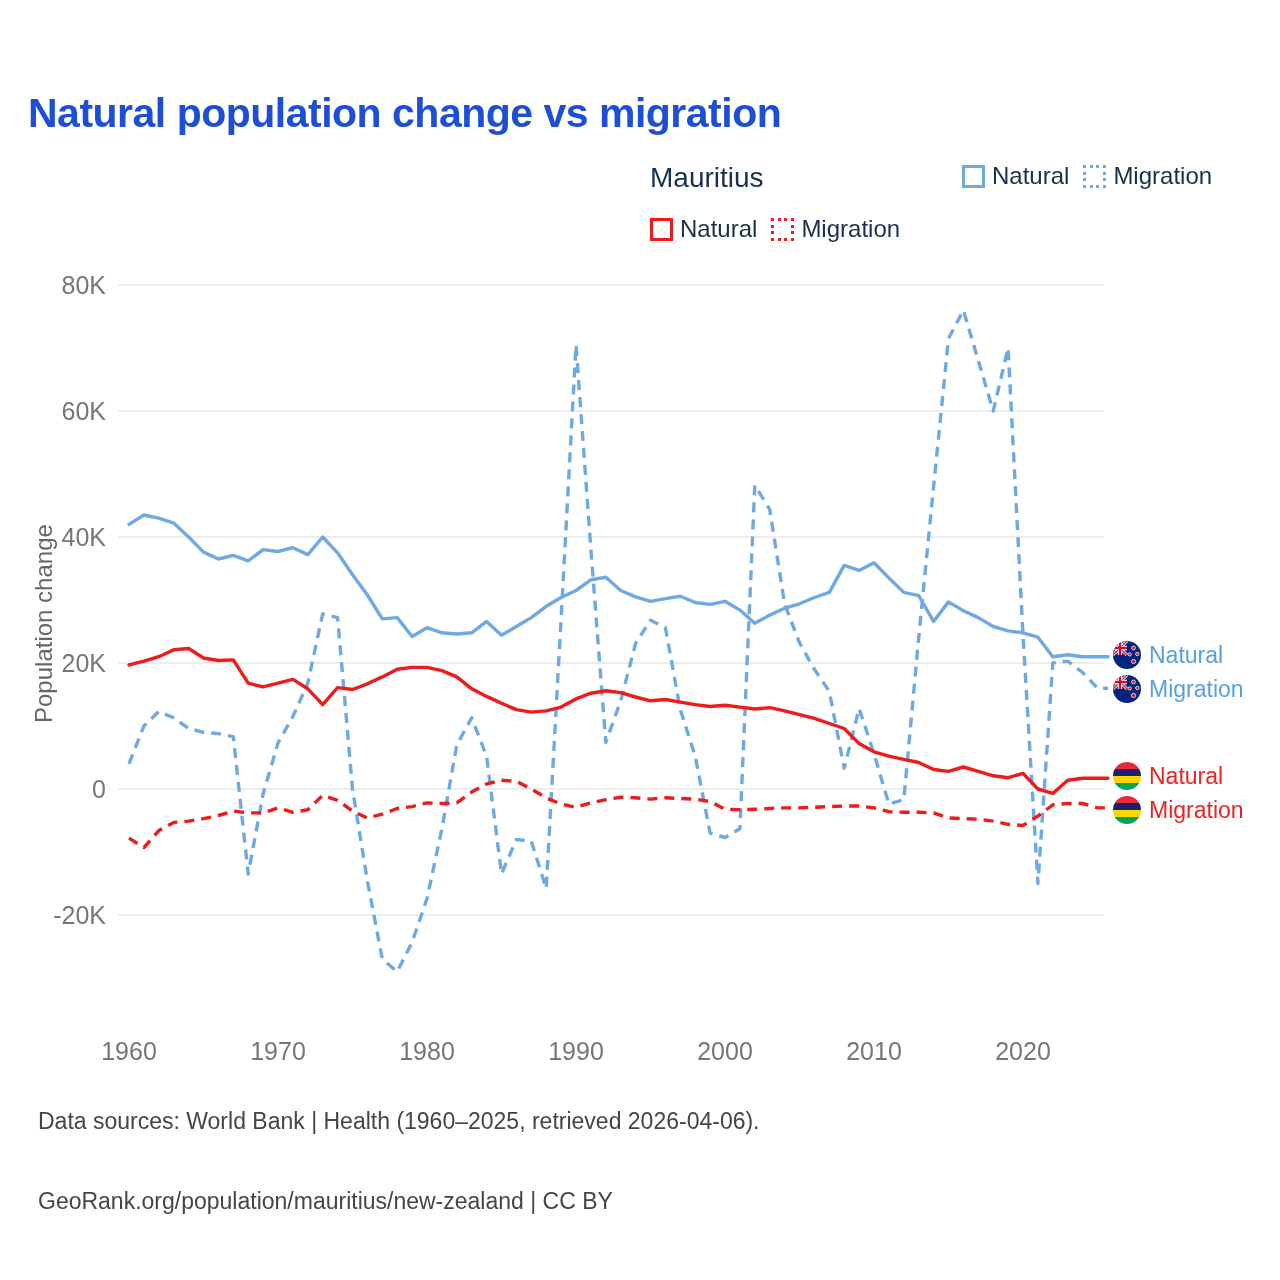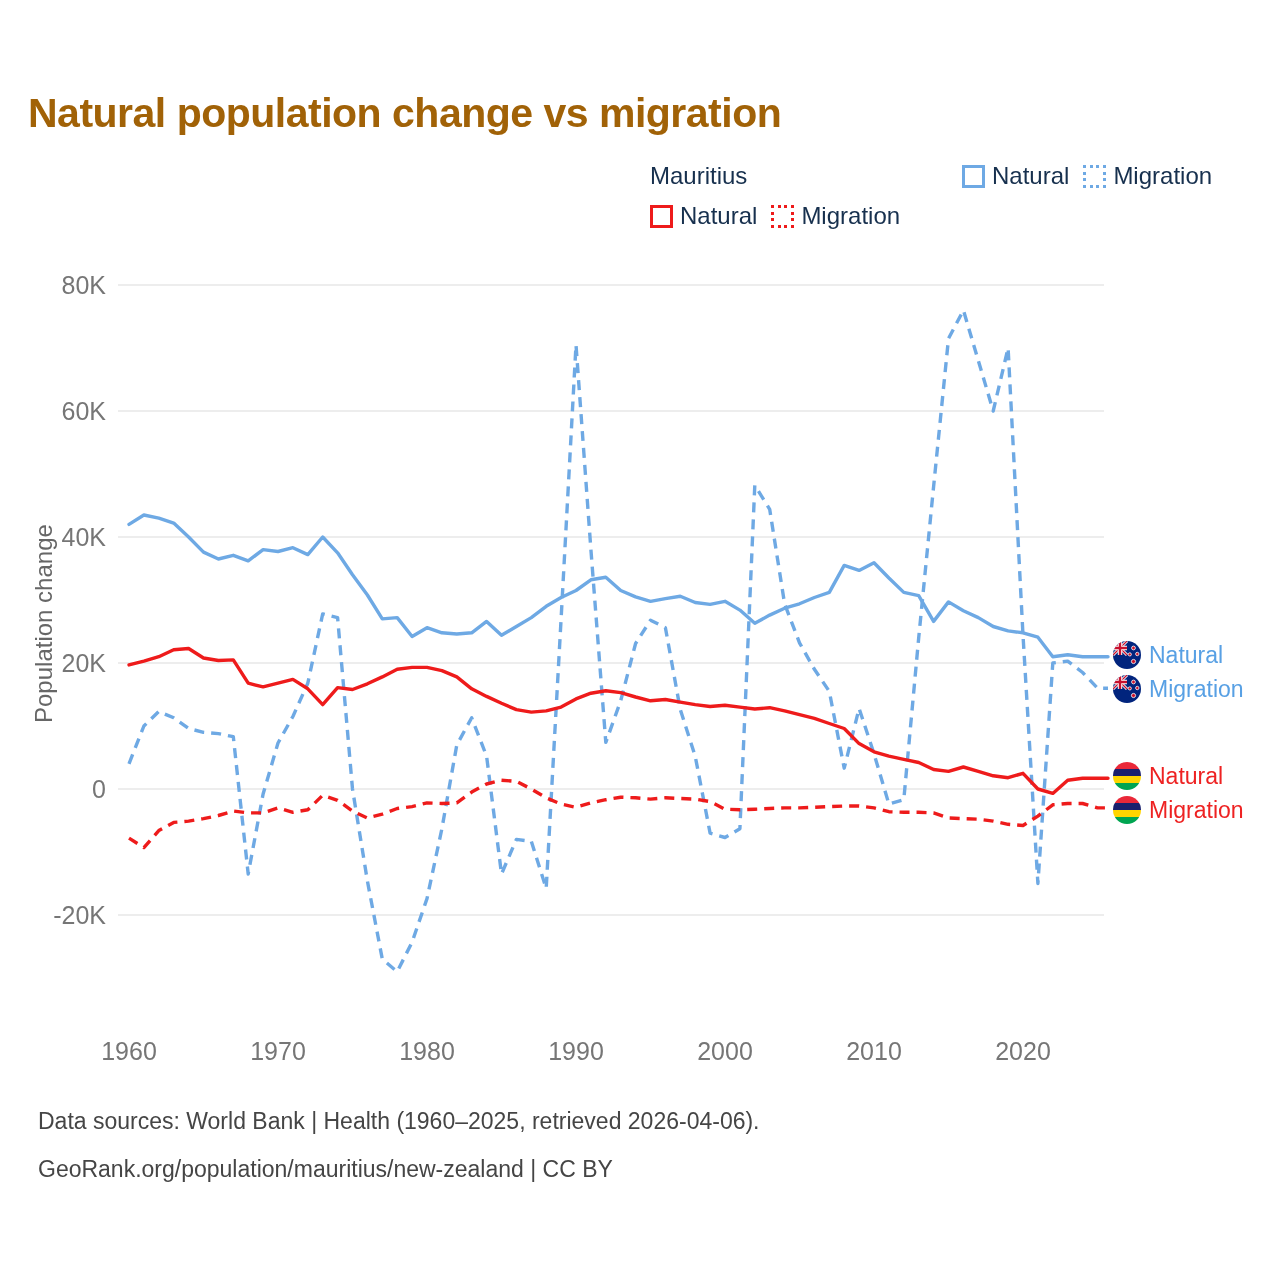--- a/index.html
+++ b/index.html
@@ -1,22 +1,22 @@
 <!DOCTYPE html>
 <html><head>
 <meta charset="utf-8">
 <style>
   html,body{margin:0;padding:0;background:#ffffff;}
   .page{position:relative;width:1280px;height:1280px;background:#ffffff;overflow:hidden;
         font-family:"Liberation Sans", sans-serif;}
   .chart-title{position:absolute;left:28px;top:90px;font-size:41px;font-weight:bold;
-        color:#a16207;letter-spacing:-0.5px;}
+        color:#1d4ed8;letter-spacing:-0.5px;}
   
   .legend-group{position:absolute;top:162px;}
-  .legend-head{font-size:24px;color:#17304e;margin-bottom:12px;}
+  .legend-head{font-size:28px;color:#17304e;margin-bottom:21px;}
   .legend-row{display:flex;align-items:center;gap:14px;}
   .legend-item{display:flex;align-items:center;gap:7px;}
   .legend-label{font-size:24px;color:#17304e;}
   .swatch{width:17px;height:17px;display:inline-block;box-sizing:content-box;}
   .swatch.solid-red{border:3px solid #ee1b1b;}
   .swatch.dotted-red{border:3px dotted #ee1b1b;}
   .swatch.solid-blue{border:3px solid #6ea9e4;}
   .swatch.dotted-blue{border:3px dotted #6ea9e4;}
   
   .y-axis-title{position:absolute;left:30px;top:723px;transform:rotate(-90deg);
@@ -27,21 +27,21 @@
   .end-label{position:absolute;left:1113px;display:flex;align-items:center;gap:8px;}
   .end-text{font-size:23px;}
   .end-text.blue{color:#58a0e4;}
   .end-text.red{color:#ee2222;}
   .flag{width:28px;height:28px;border-radius:50%;overflow:hidden;display:inline-block;
         flex:0 0 28px;}
   .flag svg{display:block;}
   
   .footer-line{position:absolute;left:38px;font-size:23px;color:#454545;}
   .footer-line.l1{top:1108px;text-align:center;}
-  .footer-line.l2{top:1156px;}
+  .footer-line.l2{top:1188px;}
 </style>
 </head>
 <body>
 
 <div class="page">
 
   <div class="chart-title">Natural population change vs migration</div>
 
   <div>
     <div class="legend-group" style="left:650px">

